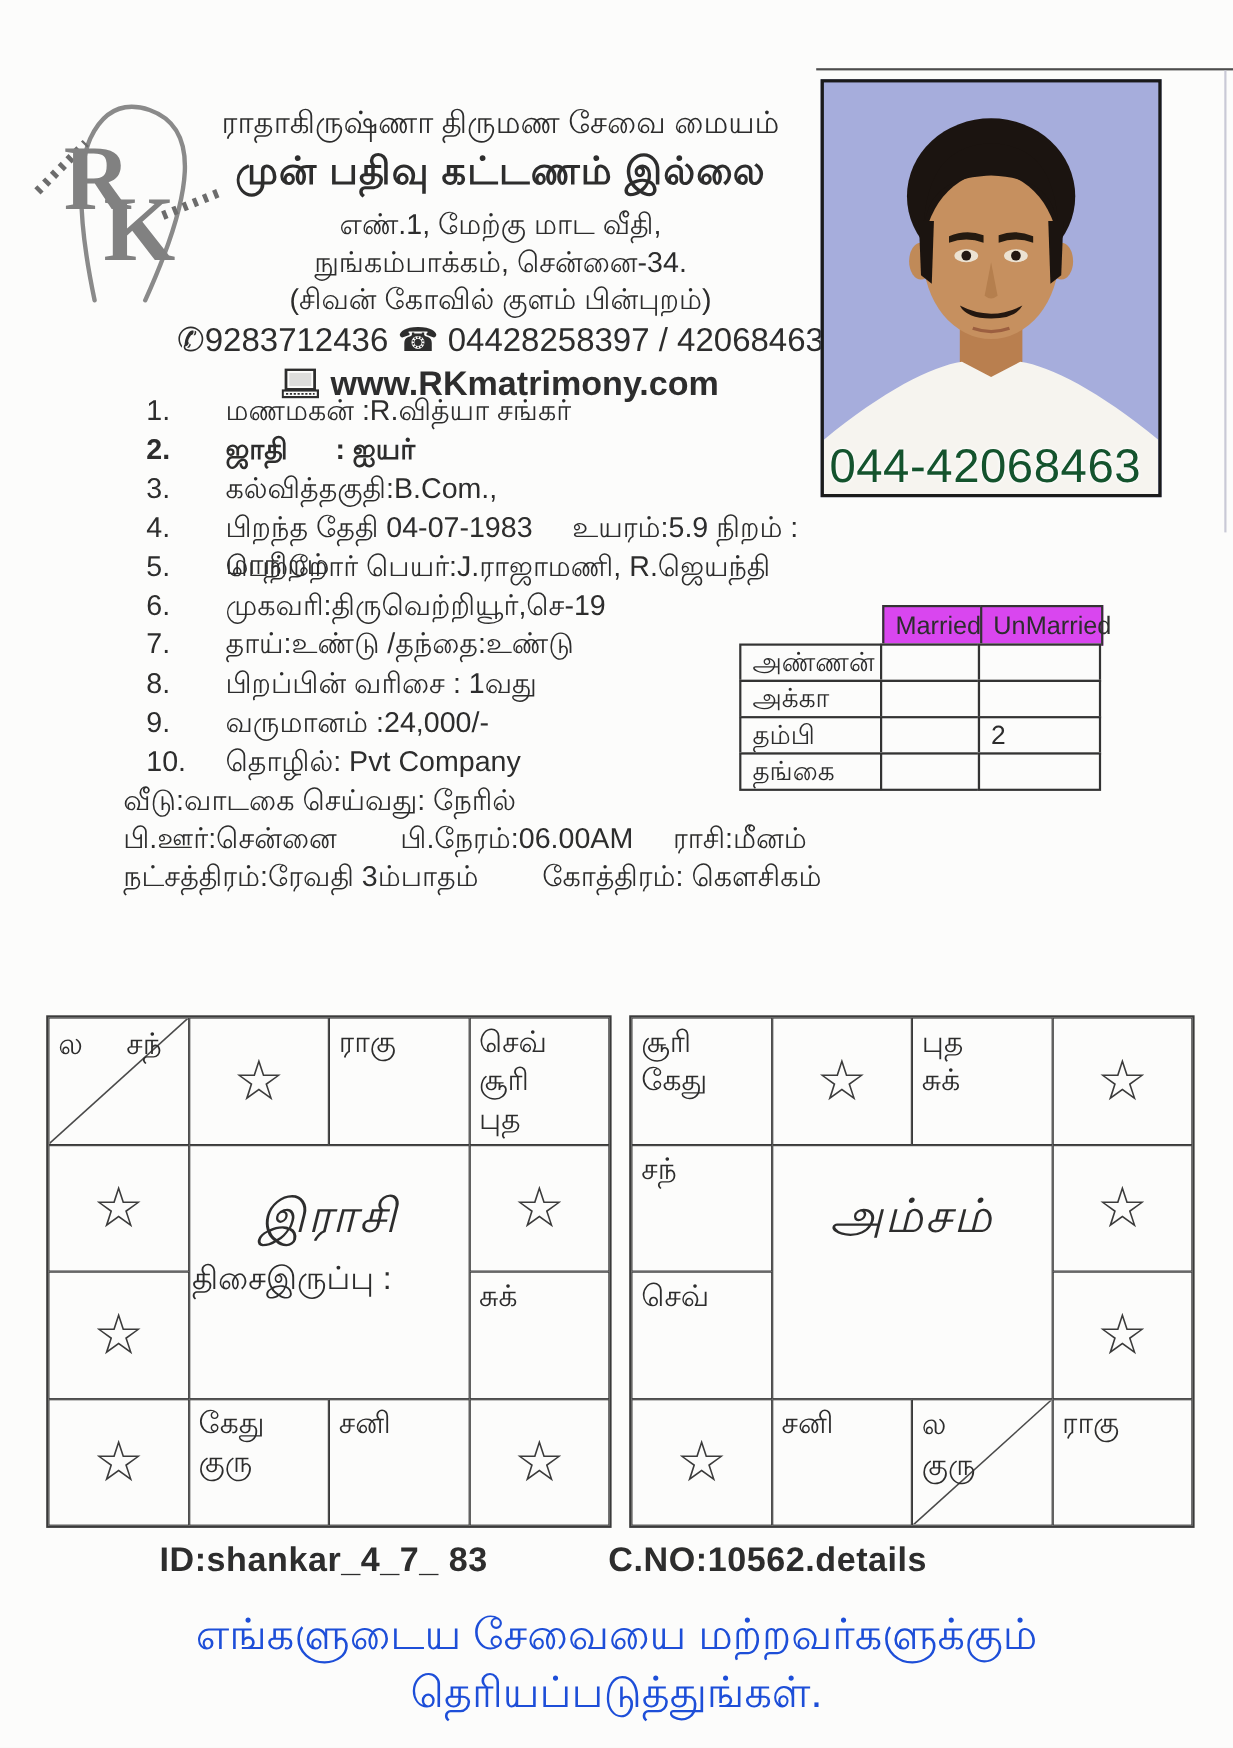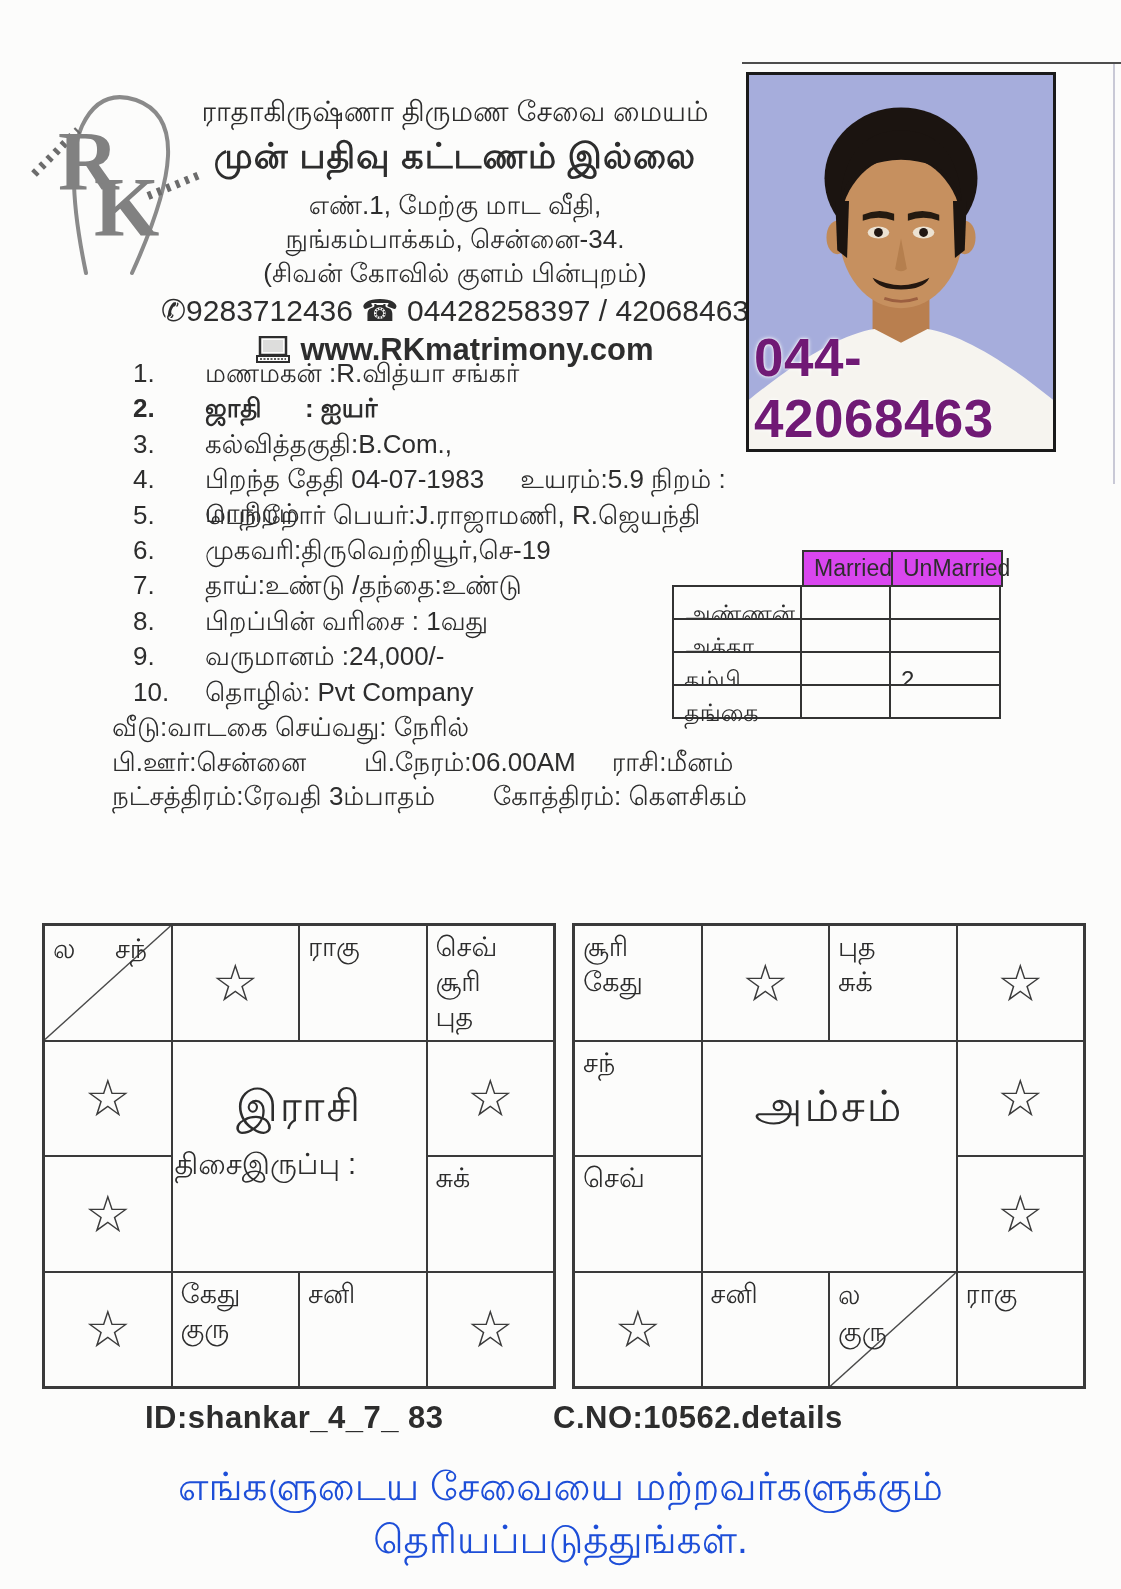--- a/index.html
+++ b/index.html
@@ -19,21 +19,21 @@
   .h-addr{font-size:26px;line-height:34px;}
   .h-phone{font-size:30px;font-weight:normal;margin-top:3px;}
   .h-web{font-size:31px;font-weight:bold;margin-top:4px;display:flex;justify-content:center;align-items:center;gap:10px;}
   .h-web svg{flex:none;}
 
   
   .photo-frame{position:absolute;left:746px;top:72px;width:310px;height:380px;
     border:3px solid #1a1a1a;background:#a6addc;overflow:hidden;box-sizing:border-box;}
   .photo-frame svg{display:block;}
   .photo-phone{position:absolute;left:5px;bottom:0px;width:100%;
-    font-size:53px;font-weight:bold;color:#701a75;
+    font-size:43px;font-weight:normal;color:#14532d;
     text-shadow:0 0 4px #ffffff,0 0 2px #ffffff;letter-spacing:0.5px;}
 
   
   .artifact-h{position:absolute;left:742px;top:62px;width:379px;height:2px;background:#4d4d4d;}
   .artifact-v{position:absolute;left:1113px;top:64px;width:2px;height:420px;background:#c9c9d6;}
 
   
   .profile-list{position:absolute;left:112px;top:358px;width:660px;font-size:26px;}
   .p-item{display:flex;height:35.4px;align-items:flex-start;}
   .p-item:nth-child(2){font-weight:bold;}
@@ -42,38 +42,38 @@
   .p-extra{height:34.6px;white-space:pre-wrap;}
   .p-extra:first-of-type{margin-top:7px;}
 
   
   .sib-table{position:absolute;left:672px;top:550px;font-size:24px;z-index:3;}
   .sib-header{display:flex;margin-left:130px;}
   .sib-h{border:2px solid #333;height:37px;box-sizing:border-box;
     padding:3px 0 0 10px;font-size:23px;background:#d946ef;}
   .sib-h+.sib-h{margin-left:-2px;}
   .sib-row{display:flex;margin-top:-2px;}
-  .sib-c{border:2px solid #333;height:35px;box-sizing:border-box;padding:13px 0 0 10px;background:#fcfcfb;}
+  .sib-c{border:2px solid #333;height:35px;box-sizing:border-box;padding:2px 0 0 10px;background:#fcfcfb;}
   .sib-c+.sib-c{margin-left:-2px;}
   .sib-label{width:130px;}
   .sib-married{width:91px;}
   .sib-unmarried{width:112px;}
 
   
   .chart{position:absolute;top:923px;width:514px;height:466px;
     display:grid;grid-template-columns:repeat(4,1fr);grid-template-rows:repeat(4,1fr);
     border:2px solid #3a3a3a;box-sizing:border-box;font-size:27px;}
   #rasi-chart{left:42px;}
   #amsam-chart{left:572px;}
   .c-cell{border:1px solid #3a3a3a;position:relative;padding:4px 8px;line-height:35px;overflow:hidden;box-sizing:border-box;}
   .c-star-cell{display:flex;align-items:center;justify-content:center;padding:0;}
   .star{font-size:52px;color:#3b3b3b;line-height:1;}
   .c-center{grid-column:2/4;grid-row:2/4;border:1px solid #3a3a3a;
     display:flex;flex-direction:column;align-items:center;padding-top:40px;box-sizing:border-box;}
-  .c-center .ct-title{font-size:43px;letter-spacing:2px;}
+  .c-center .ct-title{font-size:43px;letter-spacing:2px;font-style:italic;}
   .c-center .ct-subtitle{font-size:29px;align-self:flex-start;padding-left:2px;margin-top:11px;}
   .diagline{position:absolute;left:0;top:0;width:100%;height:100%;}
   .diag-row{position:relative;display:flex;justify-content:space-between;width:86%;padding-top:2px;}
   .diag-col{position:relative;display:flex;flex-direction:column;line-height:37px;width:max-content;}
 
   
   .id-text{position:absolute;left:145px;top:1400px;font-size:31px;font-weight:bold;letter-spacing:0.5px;}
   .cno-text{position:absolute;left:553px;top:1400px;font-size:31px;font-weight:bold;letter-spacing:0.5px;}
   .footer-msg{position:absolute;left:0;top:1460px;width:1121px;text-align:center;
     font-size:39px;line-height:53px;color:#1d4ed8;}

